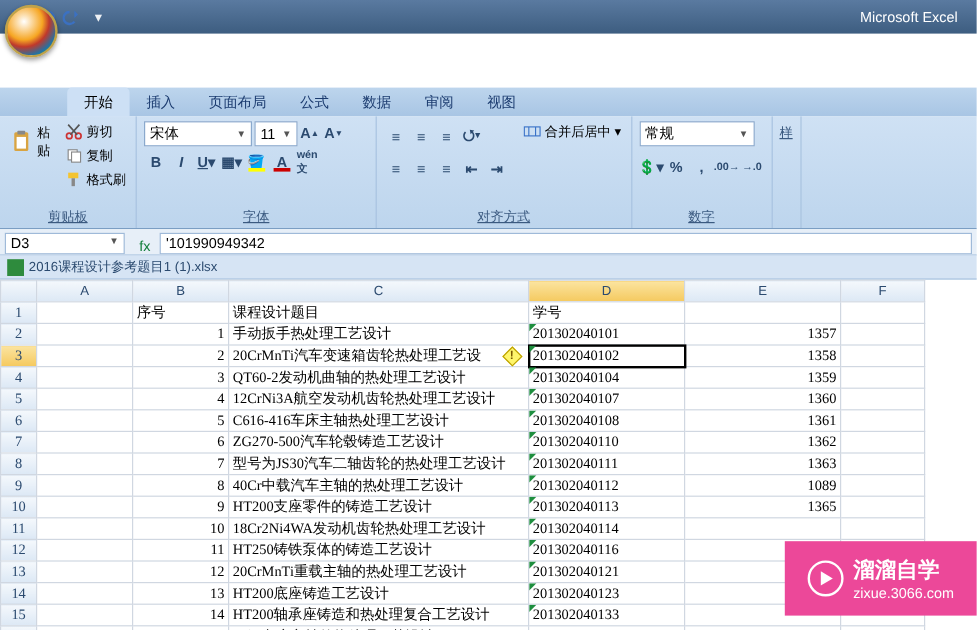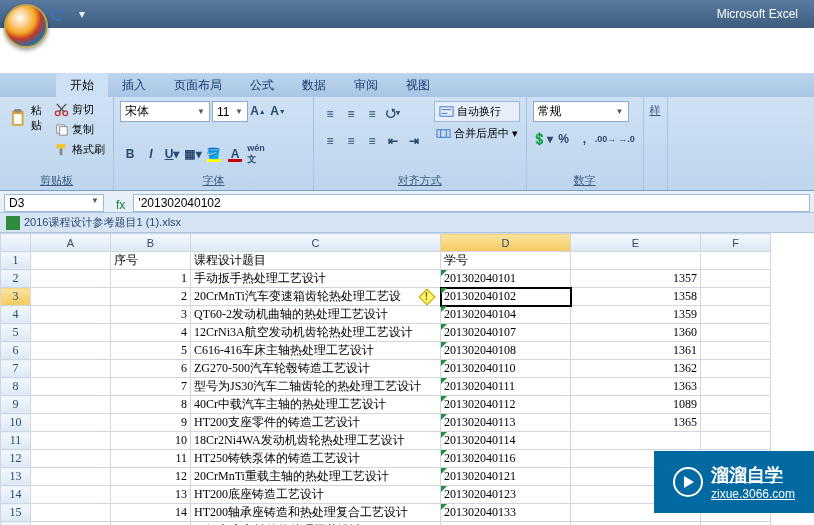--- a/index.html
+++ b/index.html
@@ -55,21 +55,21 @@
 .grid td { padding: 0 3px; font-family: SimSun, serif; }
 .right { text-align: right; }
 .d-cell { position: relative; }
 .greentri::before { content: ""; position: absolute; top: 0; left: 0; border-top: 6px solid #1e8e3e; border-right: 6px solid transparent; }
 .sel-cell { outline: 2px solid #000; outline-offset: -1px; }
 
 .warn-diamond { position: absolute; width: 16px; height: 16px; display: flex; align-items: center; justify-content: center; }
 .warn-diamond span { display: block; width: 12px; height: 12px; transform: rotate(45deg); border: 1px solid #bca000; background: #fff66b; }
 .warn-diamond b { position: absolute; font-size: 10px; color: #7a5a00; font-weight: bold; }
 
-.watermark { position: absolute; right: 0; bottom: 12px; width: 160px; height: 62px; background: #0369a1; display: flex; align-items: center; justify-content: center; gap: 8px; color: #fff; text-decoration: underline; }
+.watermark { position: absolute; right: 0; bottom: 12px; width: 160px; height: 62px; background: #ec4899; display: flex; align-items: center; justify-content: center; gap: 8px; color: #fff; }
 .watermark .play { width: 30px; height: 30px; border: 2px solid #fff; border-radius: 50%; display: flex; align-items: center; justify-content: center; }
 .watermark .play::after { content: ""; border-left: 10px solid #fff; border-top: 6px solid transparent; border-bottom: 6px solid transparent; margin-left: 2px; }
 .watermark .txt { display: flex; flex-direction: column; font-size: 12px; }
 .watermark .big { font-size: 18px; font-weight: bold; }
 
 .colhdr-active { background: linear-gradient(#fbe4a0,#f5c95e) !important; }
 .rowhdr-active { background: linear-gradient(#fbe4a0,#f5c95e) !important; }
 </style>
 </head>
 <body>
@@ -146,21 +146,21 @@
               <rect x="6" y="7" width="3" height="7" fill="#888"></rect>
             </svg>
             <span>格式刷</span>
           </div>
       </div>
     </div>
     <div class="group-label">剪贴板</div>
   </div>
 
   <div class="group" style="min-width:200px">
-    <div class="group-body" style="flex-direction:column;gap:19px">
+    <div class="group-body" style="flex-direction:column;gap:0">
       <div style="display:flex">
         <div class="font-box">
             <span>宋体</span>
             <span class="drop-arr">▼</span>
           </div>
         <div class="size-box">
             <span>11</span>
             <span class="drop-arr">▼</span>
           </div>
         <div class="tbtn">A<sup style="font-size:7px">▲</sup></div>
@@ -192,27 +192,20 @@
         </div>
         <div class="toolbar-row">
           <div class="tbtn">≡</div>
           <div class="tbtn">≡</div>
           <div class="tbtn">≡</div>
           <div class="tbtn">⇤</div>
           <div class="tbtn">⇥</div>
         </div>
       </div>
       <div class="col-btns" style="margin-left:6px">
-        <div class="mini border" style="border:1px solid #9fbad9;background:#e5eef9;padding:2px 4px">
-            <svg viewBox="0 0 16 16">
-              <rect x="1" y="3" width="14" height="10" fill="none" stroke="#3a72c8"></rect>
-              <path d="M3 6h10M3 10h6" stroke="#3a72c8"></path>
-            </svg>
-            <span>自动换行</span>
-          </div>
         <div class="mini"><svg viewBox="0 0 16 16">
               <rect x="1" y="4" width="14" height="8" fill="none" stroke="#3a72c8"></rect>
               <path d="M5 4v8M11 4v8" stroke="#3a72c8"></path>
             </svg><span>合并后居中</span>▾</div>
       </div>
     </div>
     <div class="group-label">对齐方式</div>
   </div>
 
   <div class="group" style="min-width:110px">
@@ -236,21 +229,21 @@
     <div class="group-label">样</div>
   </div>
 </div>
 
 <div class="formula-bar">
   <div class="name-box">
       <span>D3</span>
       <span class="drop-arr">▼</span>
     </div>
   <div class="fx-lbl">fx</div>
-  <div class="formula-input">'201302040102</div>
+  <div class="formula-input">'101990949342</div>
 </div>
 
 <div class="workbook-bar">
   <span class="wb-icon"></span>
   <span>2016课程设计参考题目1 (1).xlsx</span>
 </div>
 
 <div class="sheet-outer">
 <table class="grid">
   <colgroup>

